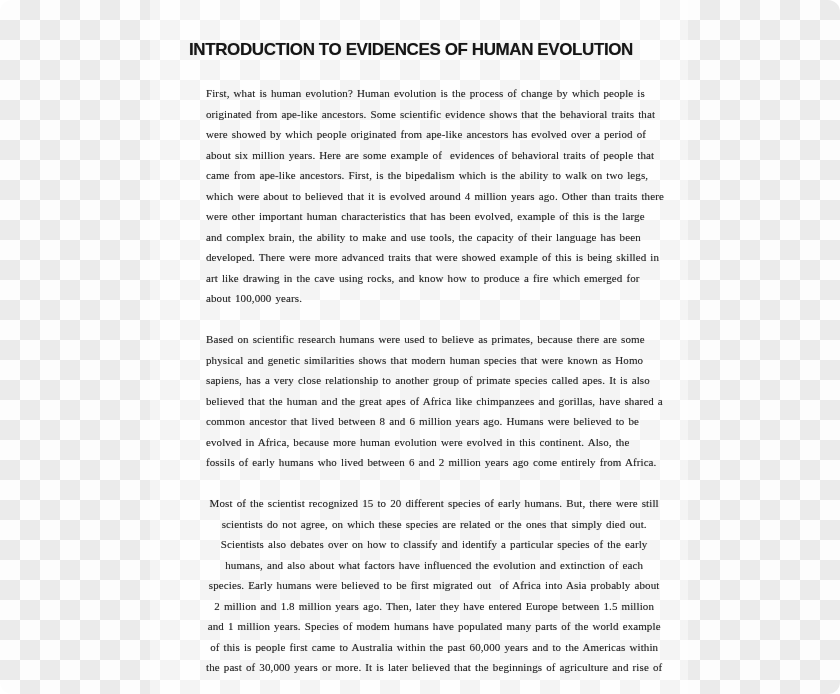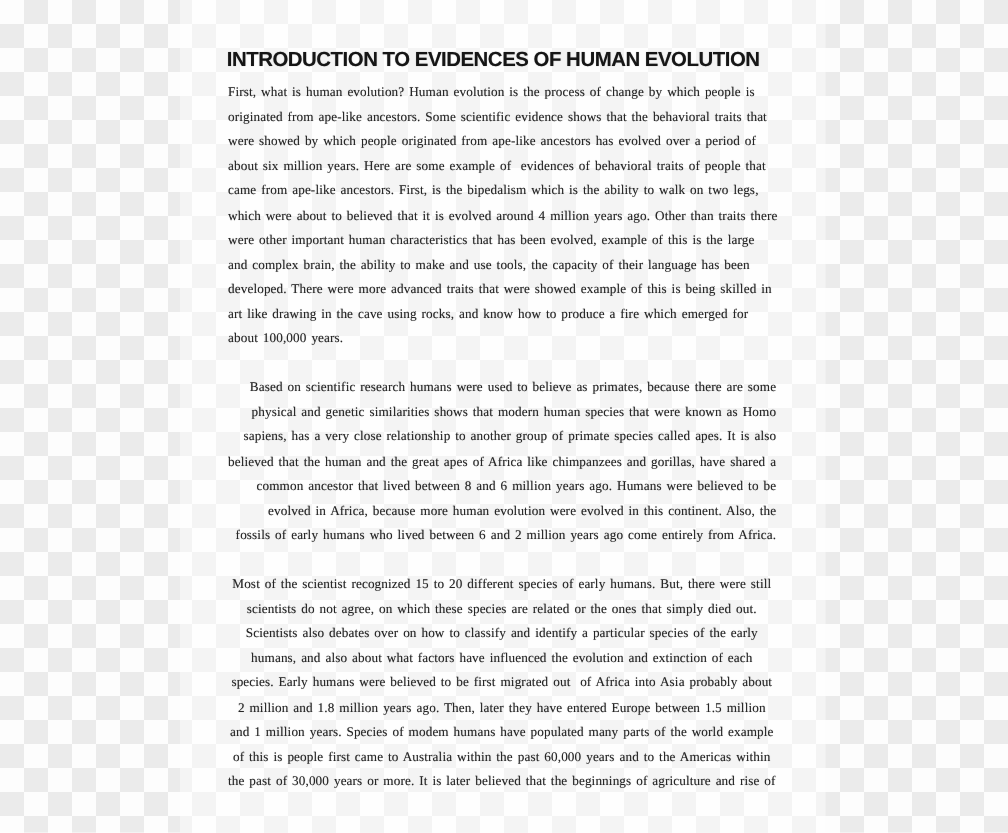--- a/index.html
+++ b/index.html
@@ -9,20 +9,21 @@
     font-family: "Liberation Sans", sans-serif;
   }
   .canvas {
     position: relative;
     width: 840px;
     height: 694px;
     overflow: hidden;
     background: conic-gradient(#ebebeb 0 25%, #fdfdfd 0 50%, #ebebeb 0 75%, #fdfdfd 0);
     background-size: 40px 40px;
     background-position: 0 0;
+    border-radius: 12px;
   }
   .page {
     position: absolute;
     left: 150px;
     top: 0;
     width: 538px;
     height: 694px;
     background: rgba(255, 255, 255, 0.45);
   }
   .doc-title {
@@ -36,32 +37,32 @@
     font-size: 17px;
     letter-spacing: -0.4px;
     line-height: 22px;
     color: #161616;
     white-space: pre;
     text-shadow: 0 0 0.8px rgba(20, 20, 20, 0.45);
   }
   .para {
     position: absolute;
     left: 40px;
-    margin: 0;
+    margin: 16px;
     font-family: "Liberation Serif", serif;
     font-size: 11px;
     line-height: 20.5px;
     letter-spacing: 0.1px;
     word-spacing: 1.2px;
     color: #262626;
     white-space: pre;
     text-shadow: 0 0 0.7px rgba(30, 30, 30, 0.4);
   }
   .para-1 { top: 67px; }
-  .para-2 { top: 313px; text-align: right; }
+  .para-2 { top: 313px; }
   .para-3 { top: 477px; text-align: center; }
 </style>
 </head>
 <body>
 
 <div class="canvas">
   <div class="page">
     <h1 class="doc-title">INTRODUCTION TO EVIDENCES OF HUMAN EVOLUTION</h1>
     <div class="para para-1">First, what is human evolution? Human evolution is the process of change by which people is
 originated from ape-like ancestors. Some scientific evidence shows that the behavioral traits that

